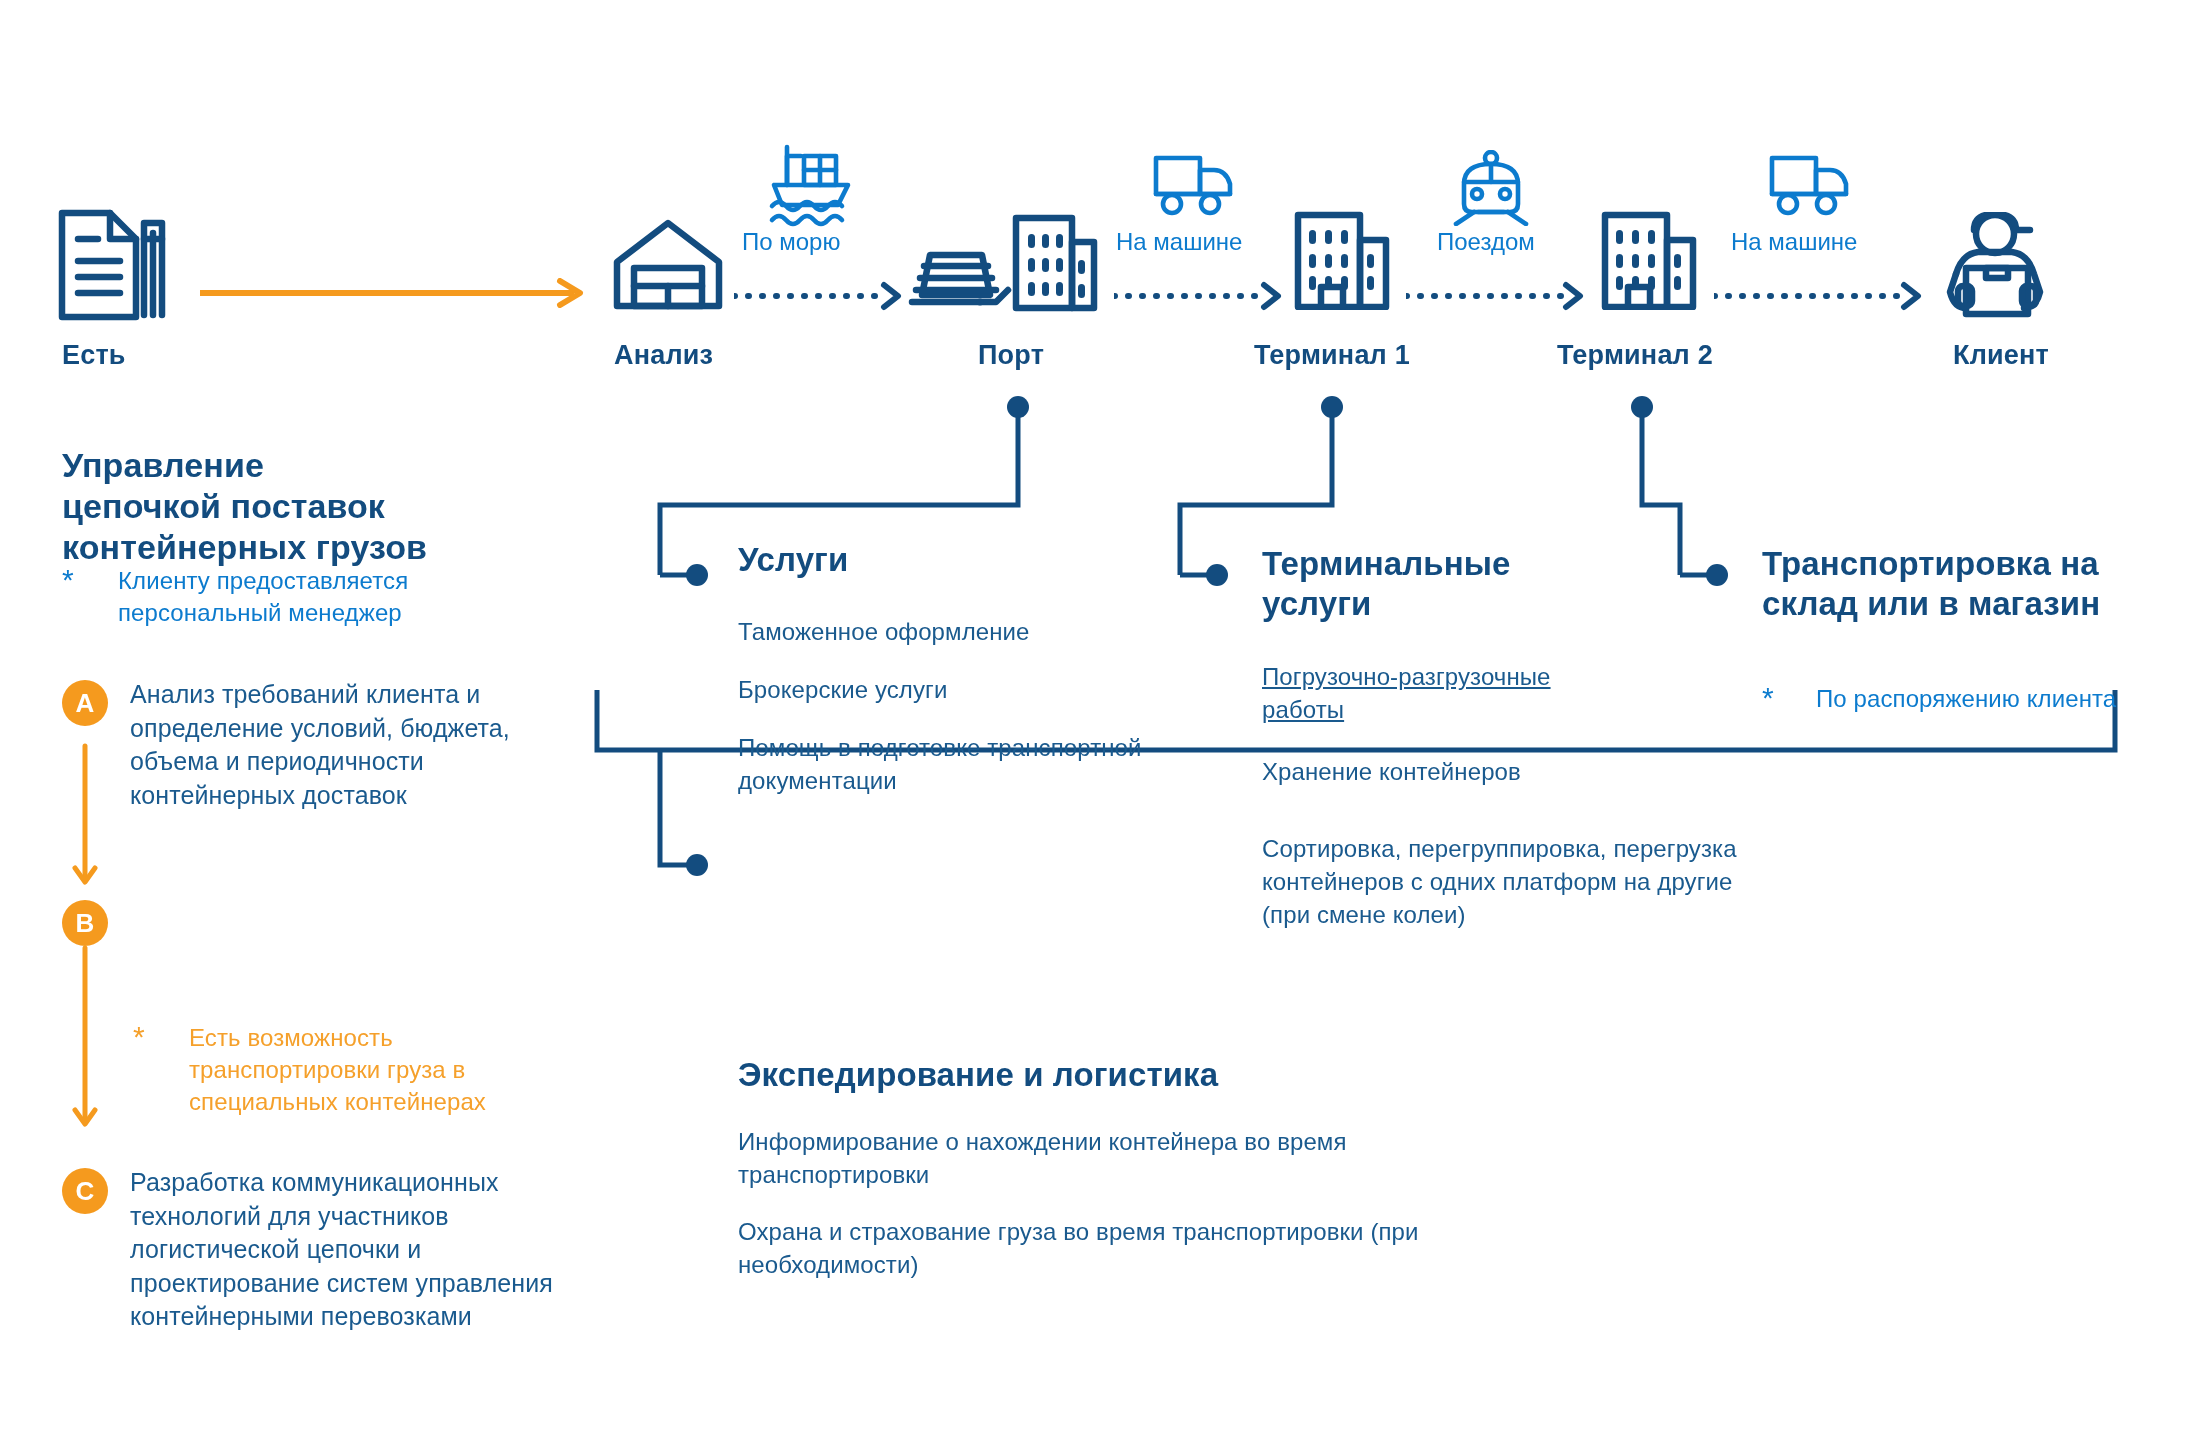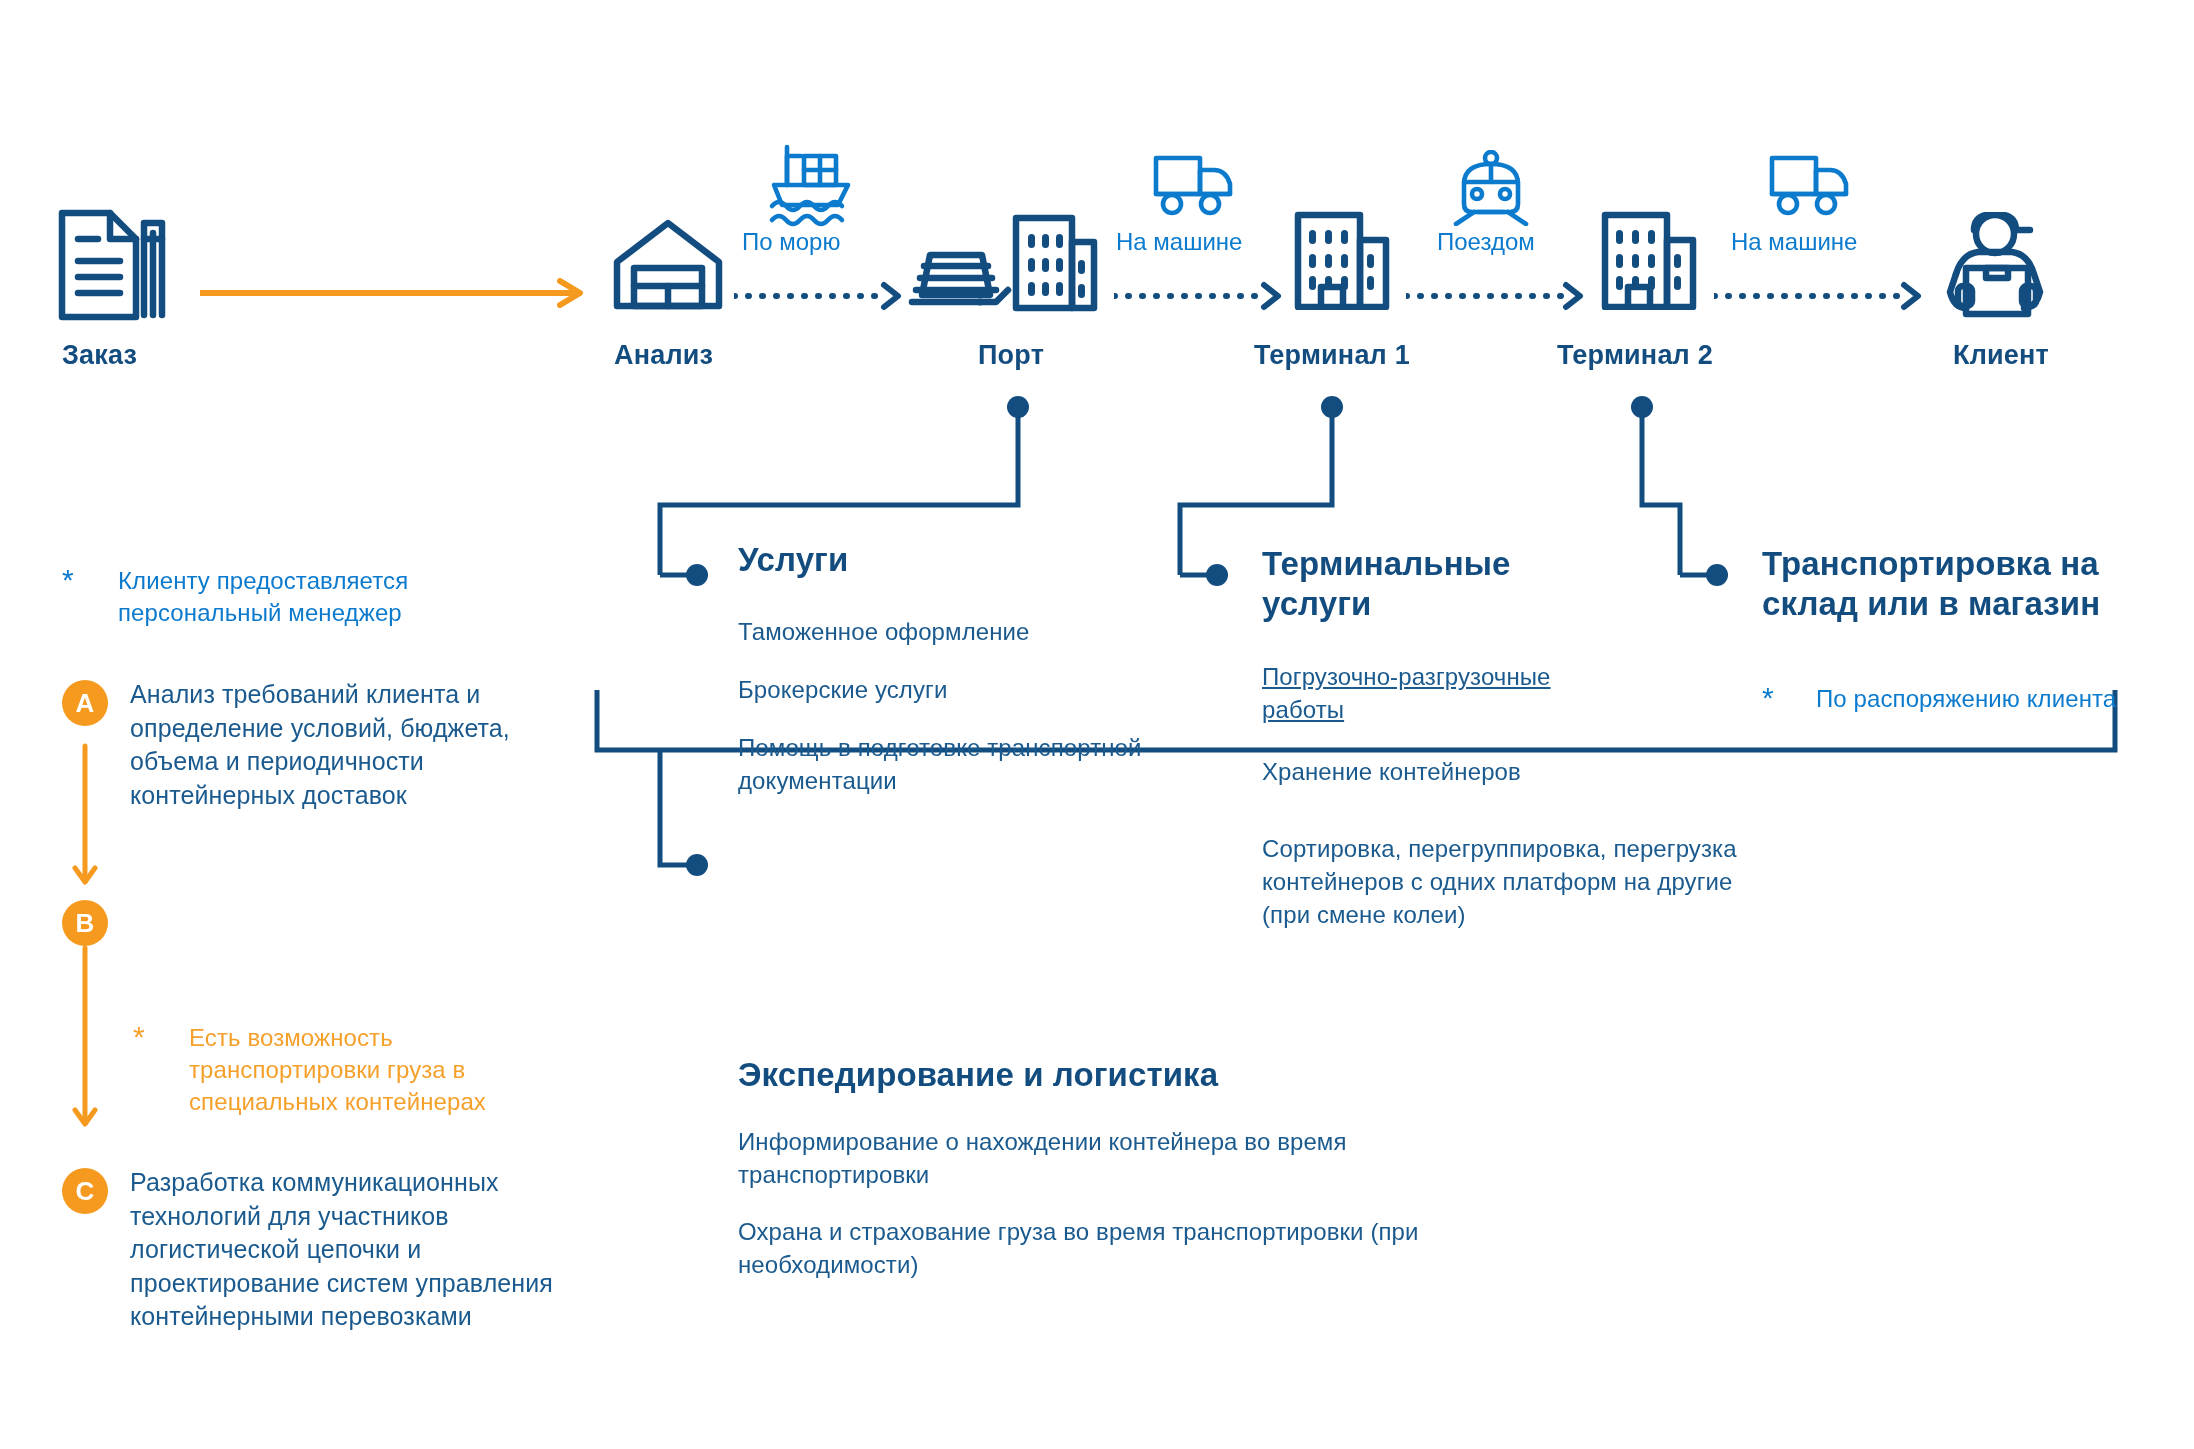--- a/index.html
+++ b/index.html
@@ -126,21 +126,21 @@
     </svg>
   </div>
 
   <div class="abs" style="left:200px;top:278px;">
     <svg width="390" height="30" viewBox="0 0 390 30" fill="none">
       <path d="M0 15 H374" stroke="#F59A1E" stroke-width="6"></path>
       <path d="M360 3 L380 15 L360 27" stroke="#F59A1E" stroke-width="6" stroke-linecap="round" stroke-linejoin="round" fill="none"></path>
     </svg>
   </div>
 
-  <div class="node-label" style="left:62px;top:340px;">Заказ</div>
+  <div class="node-label" style="left:62px;top:340px;">Есть</div>
 
   <div class="abs" style="left:612px;top:218px;">
     <svg width="112" height="92" viewBox="0 0 112 92" fill="none" stroke="#134C7F" stroke-width="6.5" stroke-linecap="round" stroke-linejoin="round">
       <path d="M5 44 L56 5 L107 44 V88 H5 Z"></path>
       <rect x="22" y="50" width="68" height="38"></rect>
       <path d="M22 68 h68"></path>
       <path d="M56 68 v20"></path>
     </svg>
   </div>
   <div class="node-label" style="left:614px;top:340px;">Анализ</div>
@@ -326,20 +326,25 @@
       <circle cx="1018" cy="12" r="11"></circle>
       <circle cx="1332" cy="12" r="11"></circle>
       <circle cx="1642" cy="12" r="11"></circle>
       <circle cx="697" cy="180" r="11"></circle>
       <circle cx="1217" cy="180" r="11"></circle>
       <circle cx="1717" cy="180" r="11"></circle>
       <circle cx="697" cy="470" r="11"></circle>
     </g>
   </svg>
 
+  <div class="side-title">
+    <div>Управление</div>
+    <div>цепочкой поставок</div>
+    <div>контейнерных грузов</div>
+  </div>
 
   <div class="note note-blue" style="left:62px;top:565px;width:470px;padding-left:56px;box-sizing:border-box;">
     <span class="star">*</span>
     <span class="body">Клиенту предоставляется персональный менеджер</span>
   </div>
 
   <svg class="abs" style="left:62px;top:700px;" width="46" height="530" viewBox="0 0 46 530" fill="none">
     <g stroke="#F59A1E" stroke-width="5" fill="none" stroke-linecap="round" stroke-linejoin="round">
       <path d="M23 46 V178"></path>
       <path d="M13 168 L23 182 L33 168"></path>

